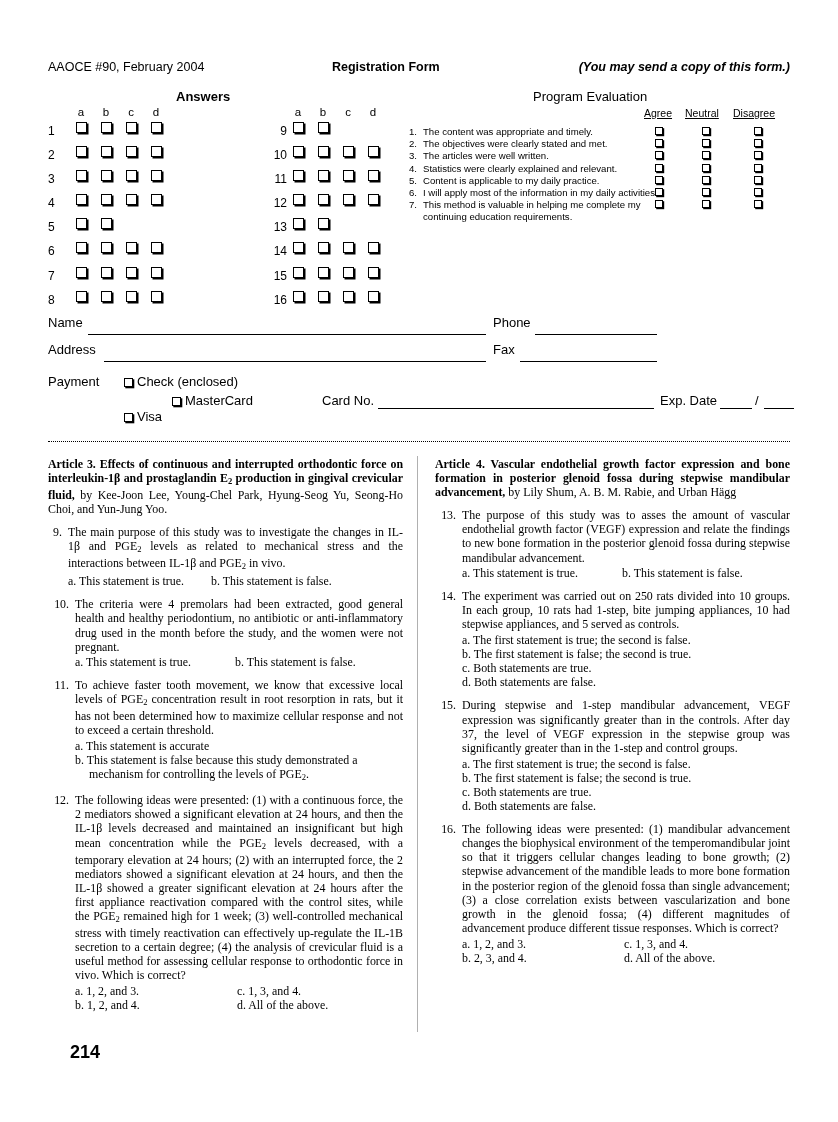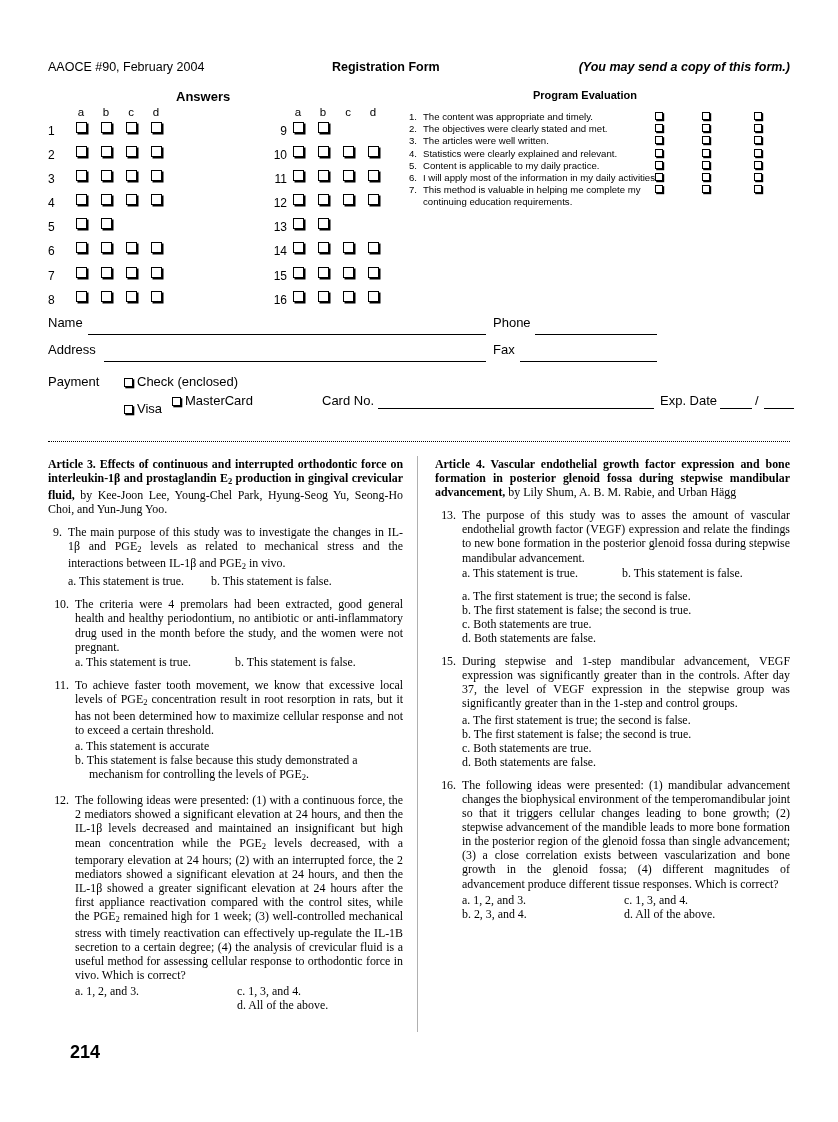--- a/index.html
+++ b/index.html
@@ -33,21 +33,21 @@
     font-size: 12.5px; font-style: italic; font-weight: bold;
   }
 
   
   .answers-title {
     position: absolute; left: 176px; top: 89px;
     font-size: 13px; font-weight: bold;
   }
   .eval-title {
     position: absolute; left: 533px; top: 89px;
-    font-size: 11px; font-weight: bold;
+    font-size: 13px; font-weight: normal;
   }
 
   
   .ans-grid { position: absolute; left: 48px; top: 106px; }
   .ans-block { position: absolute; top: 0; }
   .ans-block.left  { left: 0px; }
   .ans-block.right { left: 217px; }
 
   .ans-hdr { position: relative; height: 16px; }
   .ans-hdr span {
@@ -328,20 +328,25 @@
           <span class="ans-num r">16</span>
           <span class="cbx c-a"></span>
           <span class="cbx c-b"></span>
           <span class="cbx c-c"></span>
           <span class="cbx c-d"></span>
         </div>
       </div>
   </div>
 
   <div class="eval">
+    <div class="eval-colhdr">
+      <span class="eh-agree">Agree</span>
+      <span class="eh-neutral">Neutral</span>
+      <span class="eh-disagree">Disagree</span>
+    </div>
     <div class="eval-items" id="eval-items">
         <div class="eval-item">
           <span class="eno">1.</span>
           <span class="etxt">The content was appropriate and timely.</span>
           <span class="eval-cb ecb-1"></span>
           <span class="eval-cb ecb-2"></span>
           <span class="eval-cb ecb-3"></span>
         </div>
         <div class="eval-item">
           <span class="eno">2.</span>
@@ -405,21 +410,21 @@
     </div>
 
 
 
     <div class="payrow" style="margin-top:5px;">
       <span class="flabel" style="left:0; top:0;">Payment</span>
       <span style="position:absolute; left:76px; top:0; white-space:nowrap;"><span class="paybox"></span><span>Check (enclosed)</span></span>
     </div>
 
     <div class="payrow">
-      <span style="position:absolute; left:76px; top:8px; white-space:nowrap;"><span class="paybox"></span><span>Visa</span></span>
+      <span style="position:absolute; left:76px; top:16px; white-space:nowrap;"><span class="paybox"></span><span>Visa</span></span>
       <span style="position:absolute; left:124px; top:0; white-space:nowrap;"><span class="paybox"></span><span>MasterCard</span></span>
       <span class="flabel" style="left:274px; top:0;">Card No.</span>
       <span class="fline" style="left:330px; bottom:3px; width:276px;"></span>
       <span class="flabel" style="left:612px; top:0;">Exp. Date</span>
       <span class="fline" style="left:672px; bottom:3px; width:32px;"></span>
       <span class="flabel" style="left:707px; top:0;">/</span>
       <span class="fline" style="left:716px; bottom:3px; width:30px;"></span>
     </div>
   </div>
 
@@ -451,32 +456,37 @@
           <span class="opt hang">a. This statement is accurate</span>
           <span class="opt hang">b. This statement is false because this study demonstrated a mechanism for controlling the levels of PGE<sub>2</sub>.</span>
         </div>
         <div class="q" style="margin-bottom: 2px;">
           <span class="qn">12.</span>
           <span class="qtext">The following ideas were presented: (1) with a continuous force, the 2 mediators showed a significant elevation at 24 hours, and then the IL-1β levels decreased and maintained an insignificant but high mean concentration while the PGE<sub>2</sub> levels decreased, with a temporary elevation at 24 hours; (2) with an interrupted force, the 2 mediators showed a significant elevation at 24 hours, and then the IL-1β showed a greater significant elevation at 24 hours after the first appliance reactivation compared with the control sites, while the PGE<sub>2</sub> remained high for 1 week; (3) well-controlled mechanical stress with timely reactivation can effectively up-regulate the IL-1B secretion to a certain degree; (4) the analysis of crevicular fluid is a useful method for assessing cellular response to orthodontic force in vivo. Which is correct?</span>
         </div>
         <div class="twocol-opts" style="margin-left: 27px; margin-bottom: 9px;">
           <span class="ocl">a. 1, 2, and 3.</span>
           <span class="ocr r1">c. 1, 3, and 4.</span>
+          <span class="ocl">b. 1, 2, and 4.</span>
           <span class="ocr r2">d. All of the above.</span>
         </div>
       </div>
     <div class="col right" id="col-right">
         <div class="art-head">Article 4. Vascular endothelial growth factor expression and bone formation in posterior glenoid fossa during stepwise mandibular advancement,<span class="byline"> by Lily Shum, A. B. M. Rabie, and Urban Hägg</span></div>
         <div class="q" style="margin-bottom: 0px;">
           <span class="qn">13.</span>
           <span class="qtext">The purpose of this study was to asses the amount of vascular endothelial growth factor (VEGF) expression and relate the findings to new bone formation in the posterior glenoid fossa during stepwise mandibular advancement.</span>
         </div>
         <div class="opts" style="margin-bottom: 9px;">
           <div class="opt-inline"><span>a. This statement is true.</span><span class="o2b">b. This statement is false.</span></div>
         </div>
+        <div class="q" style="margin-bottom: 2px;">
+          <span class="qn">14.</span>
+          <span class="qtext">The experiment was carried out on 250 rats divided into 10 groups. In each group, 10 rats had 1-step, bite jumping appliances, 10 had stepwise appliances, and 5 served as controls.</span>
+        </div>
         <div class="opts" style="margin-bottom: 9px;">
           <span class="opt hang">a. The first statement is true; the second is false.</span>
           <span class="opt hang">b. The first statement is false; the second is true.</span>
           <span class="opt hang">c. Both statements are true.</span>
           <span class="opt hang">d. Both statements are false.</span>
         </div>
         <div class="q" style="margin-bottom: 2px;">
           <span class="qn">15.</span>
           <span class="qtext">During stepwise and 1-step mandibular advancement, VEGF expression was significantly greater than in the controls. After day 37, the level of VEGF expression in the stepwise group was significantly greater than in the 1-step and control groups.</span>
         </div>

